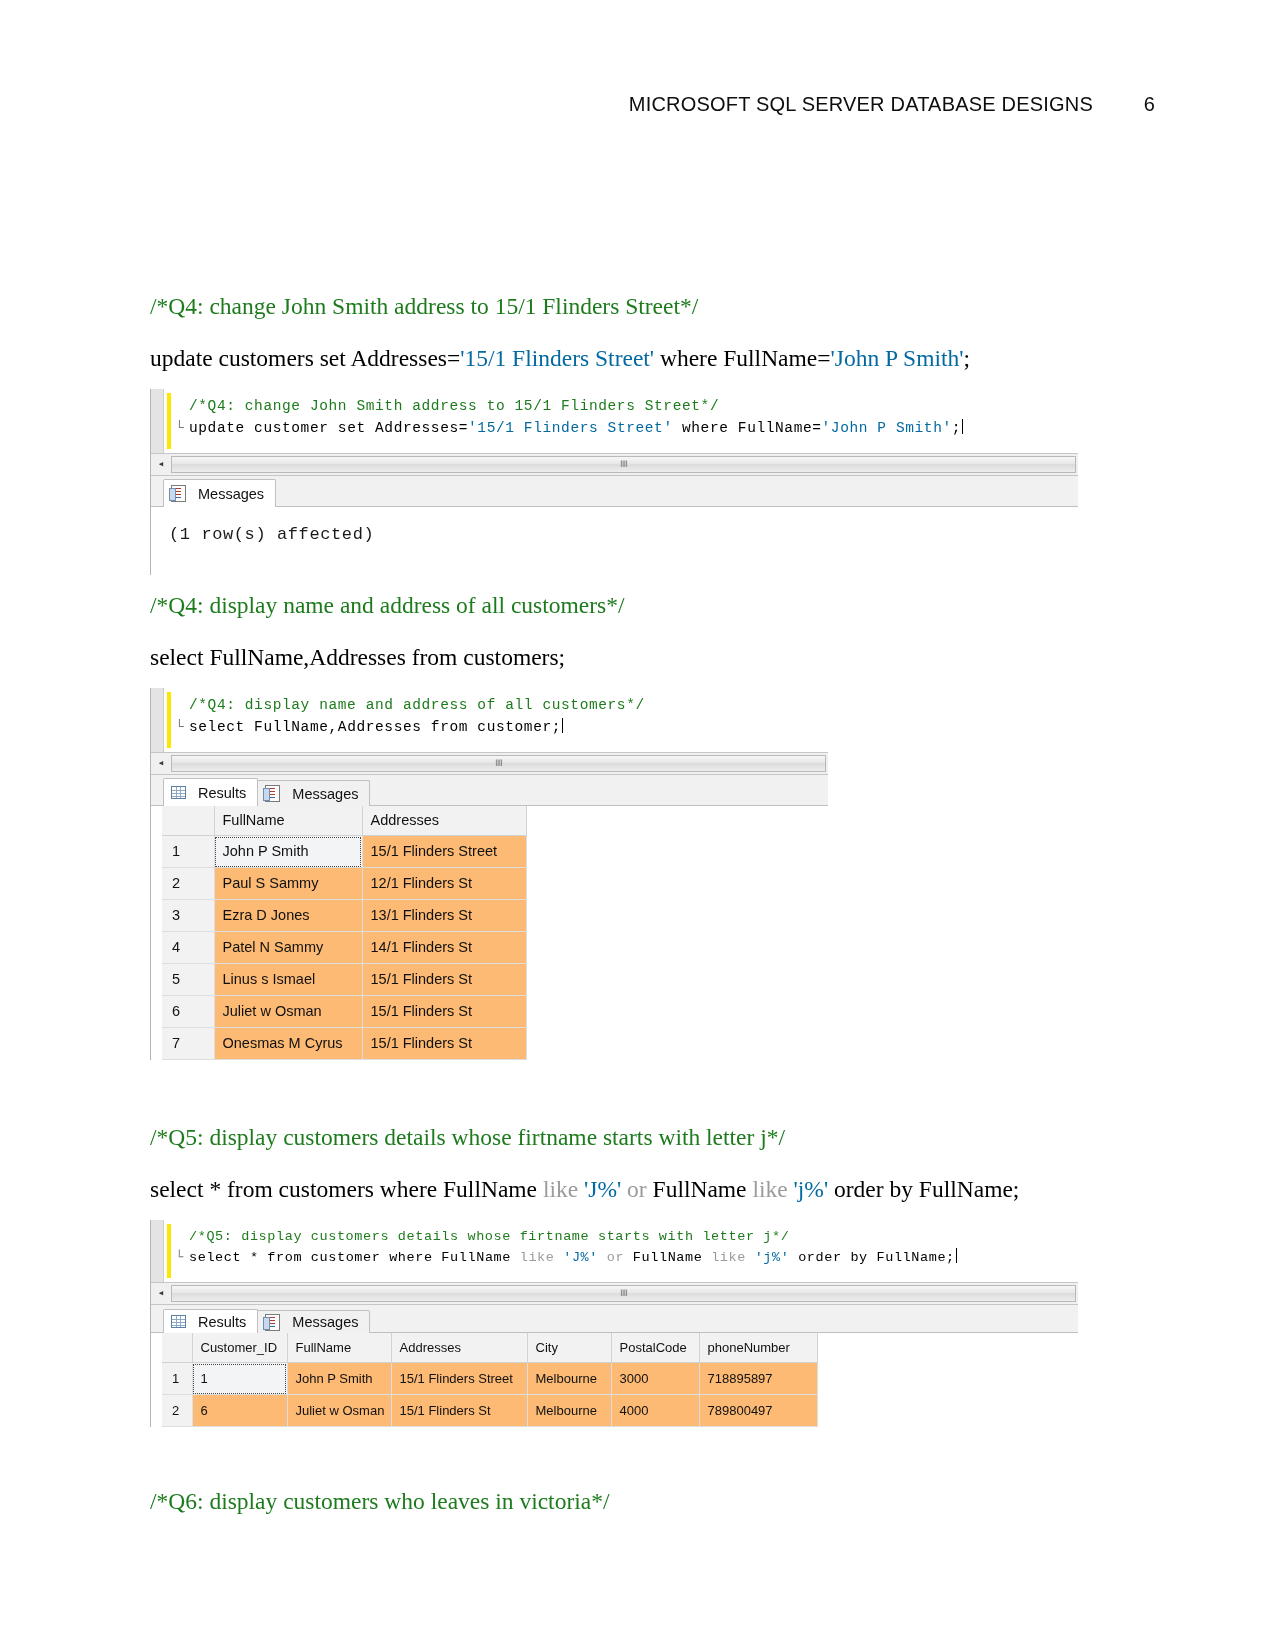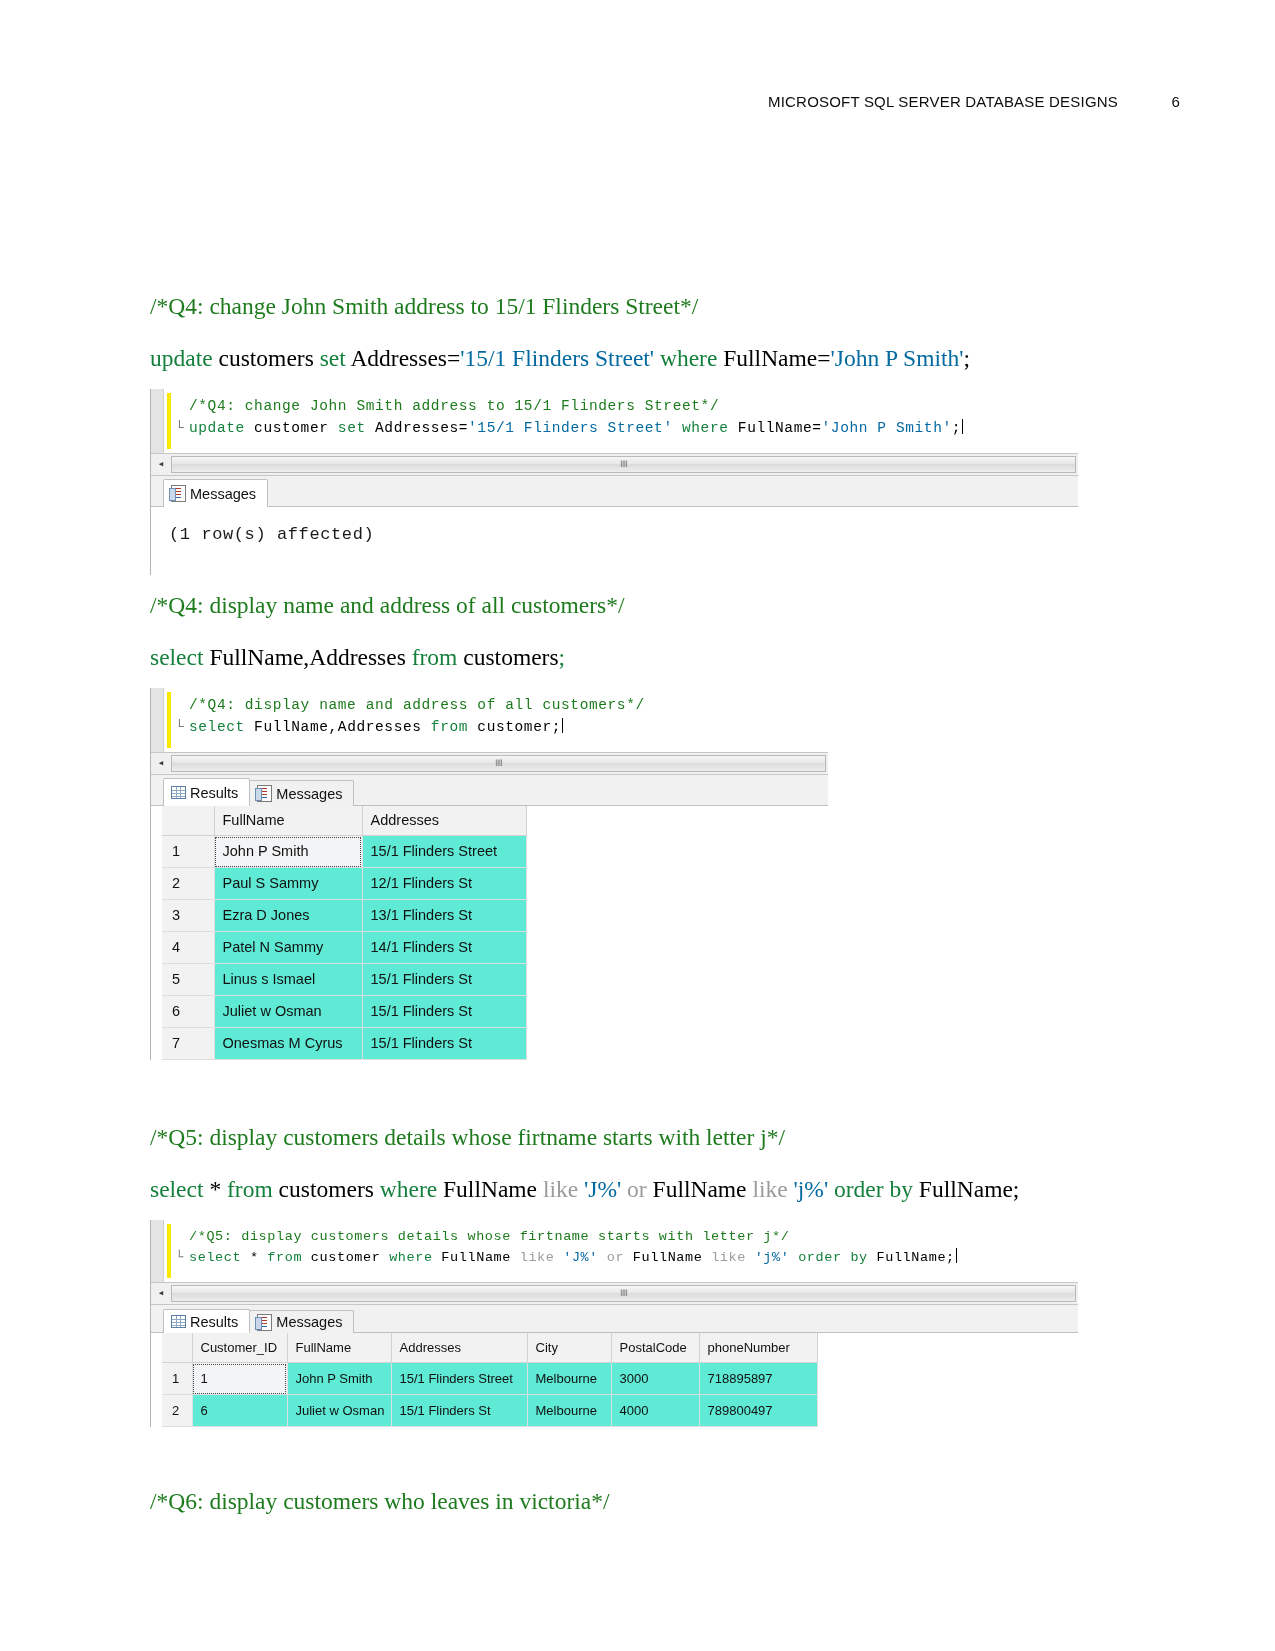--- a/index.html
+++ b/index.html
@@ -21,24 +21,24 @@
     background: #ffffff;
   }
 
   
   .doc-header {
     position: absolute;
     top: 93px;
     left: 0;
     width: 1275px;
     text-align: right;
-    padding-right: 95px;
+    padding-right: 120px;
     box-sizing: border-box;
     font-family: "Liberation Sans", sans-serif;
-    font-size: 15px;
+    font-size: 20px;
     letter-spacing: 0.2px;
     color: #0d0d0d;
     white-space: nowrap;
   }
   .doc-header .hdr-title { }
   .doc-header .hdr-page {
     display: inline-block;
     width: 62px;
     text-align: right;
   }
@@ -53,21 +53,21 @@
 
   .sql-line {
     font-family: "Liberation Serif", serif;
     font-size: 23.5px;
     line-height: 1.0;
     color: #000000;
     white-space: nowrap;
     margin: 0;
   }
   .cmt { color: #1d7b1d; }
-  .kw  { color: #15803d; }
+  .kw  { color: #000000; }
   .str { color: #0369a1; }
   .gry { color: #9b9b9b; }
   .pln { color: #000000; }
 
   .spacer-comment { margin-bottom: 28px; }
   .spacer-stmt { margin-bottom: 19px; }
 
   
   .ssms {
     background: #ffffff;
@@ -162,21 +162,21 @@
     display: flex;
     align-items: flex-end;
     background: #f1f1f1;
     height: 30px;
     border-bottom: 1px solid #c0c0c0;
     padding-left: 12px;
   }
   .tab {
     display: flex;
     align-items: center;
-    gap: 4px;
+    gap: 12px;
     height: 25px;
     padding: 0 11px 0 7px;
     font-family: "Liberation Sans", sans-serif;
     font-size: 14.5px;
     color: #111;
     background: #f1f1f1;
     border: 1px solid #c0c0c0;
     border-bottom: none;
     border-radius: 2px 2px 0 0;
     margin-right: -1px;
@@ -265,21 +265,21 @@
     font-weight: normal;
     text-align: left;
     padding: 3px 6px 4px 8px;
     height: 22px;
     white-space: nowrap;
   }
   .grid td {
     border: 1px solid #dedede;
     padding: 3px 6px 4px 8px;
     height: 24px;
-    background: #5eead4;
+    background: #fdba74;
     white-space: nowrap;
     overflow: hidden;
   }
   .grid td.rownum, .grid th.rownum {
     background: #f2f2f2;
     color: #111;
     text-align: left;
     padding-left: 10px;
     border-left: none;
   }

